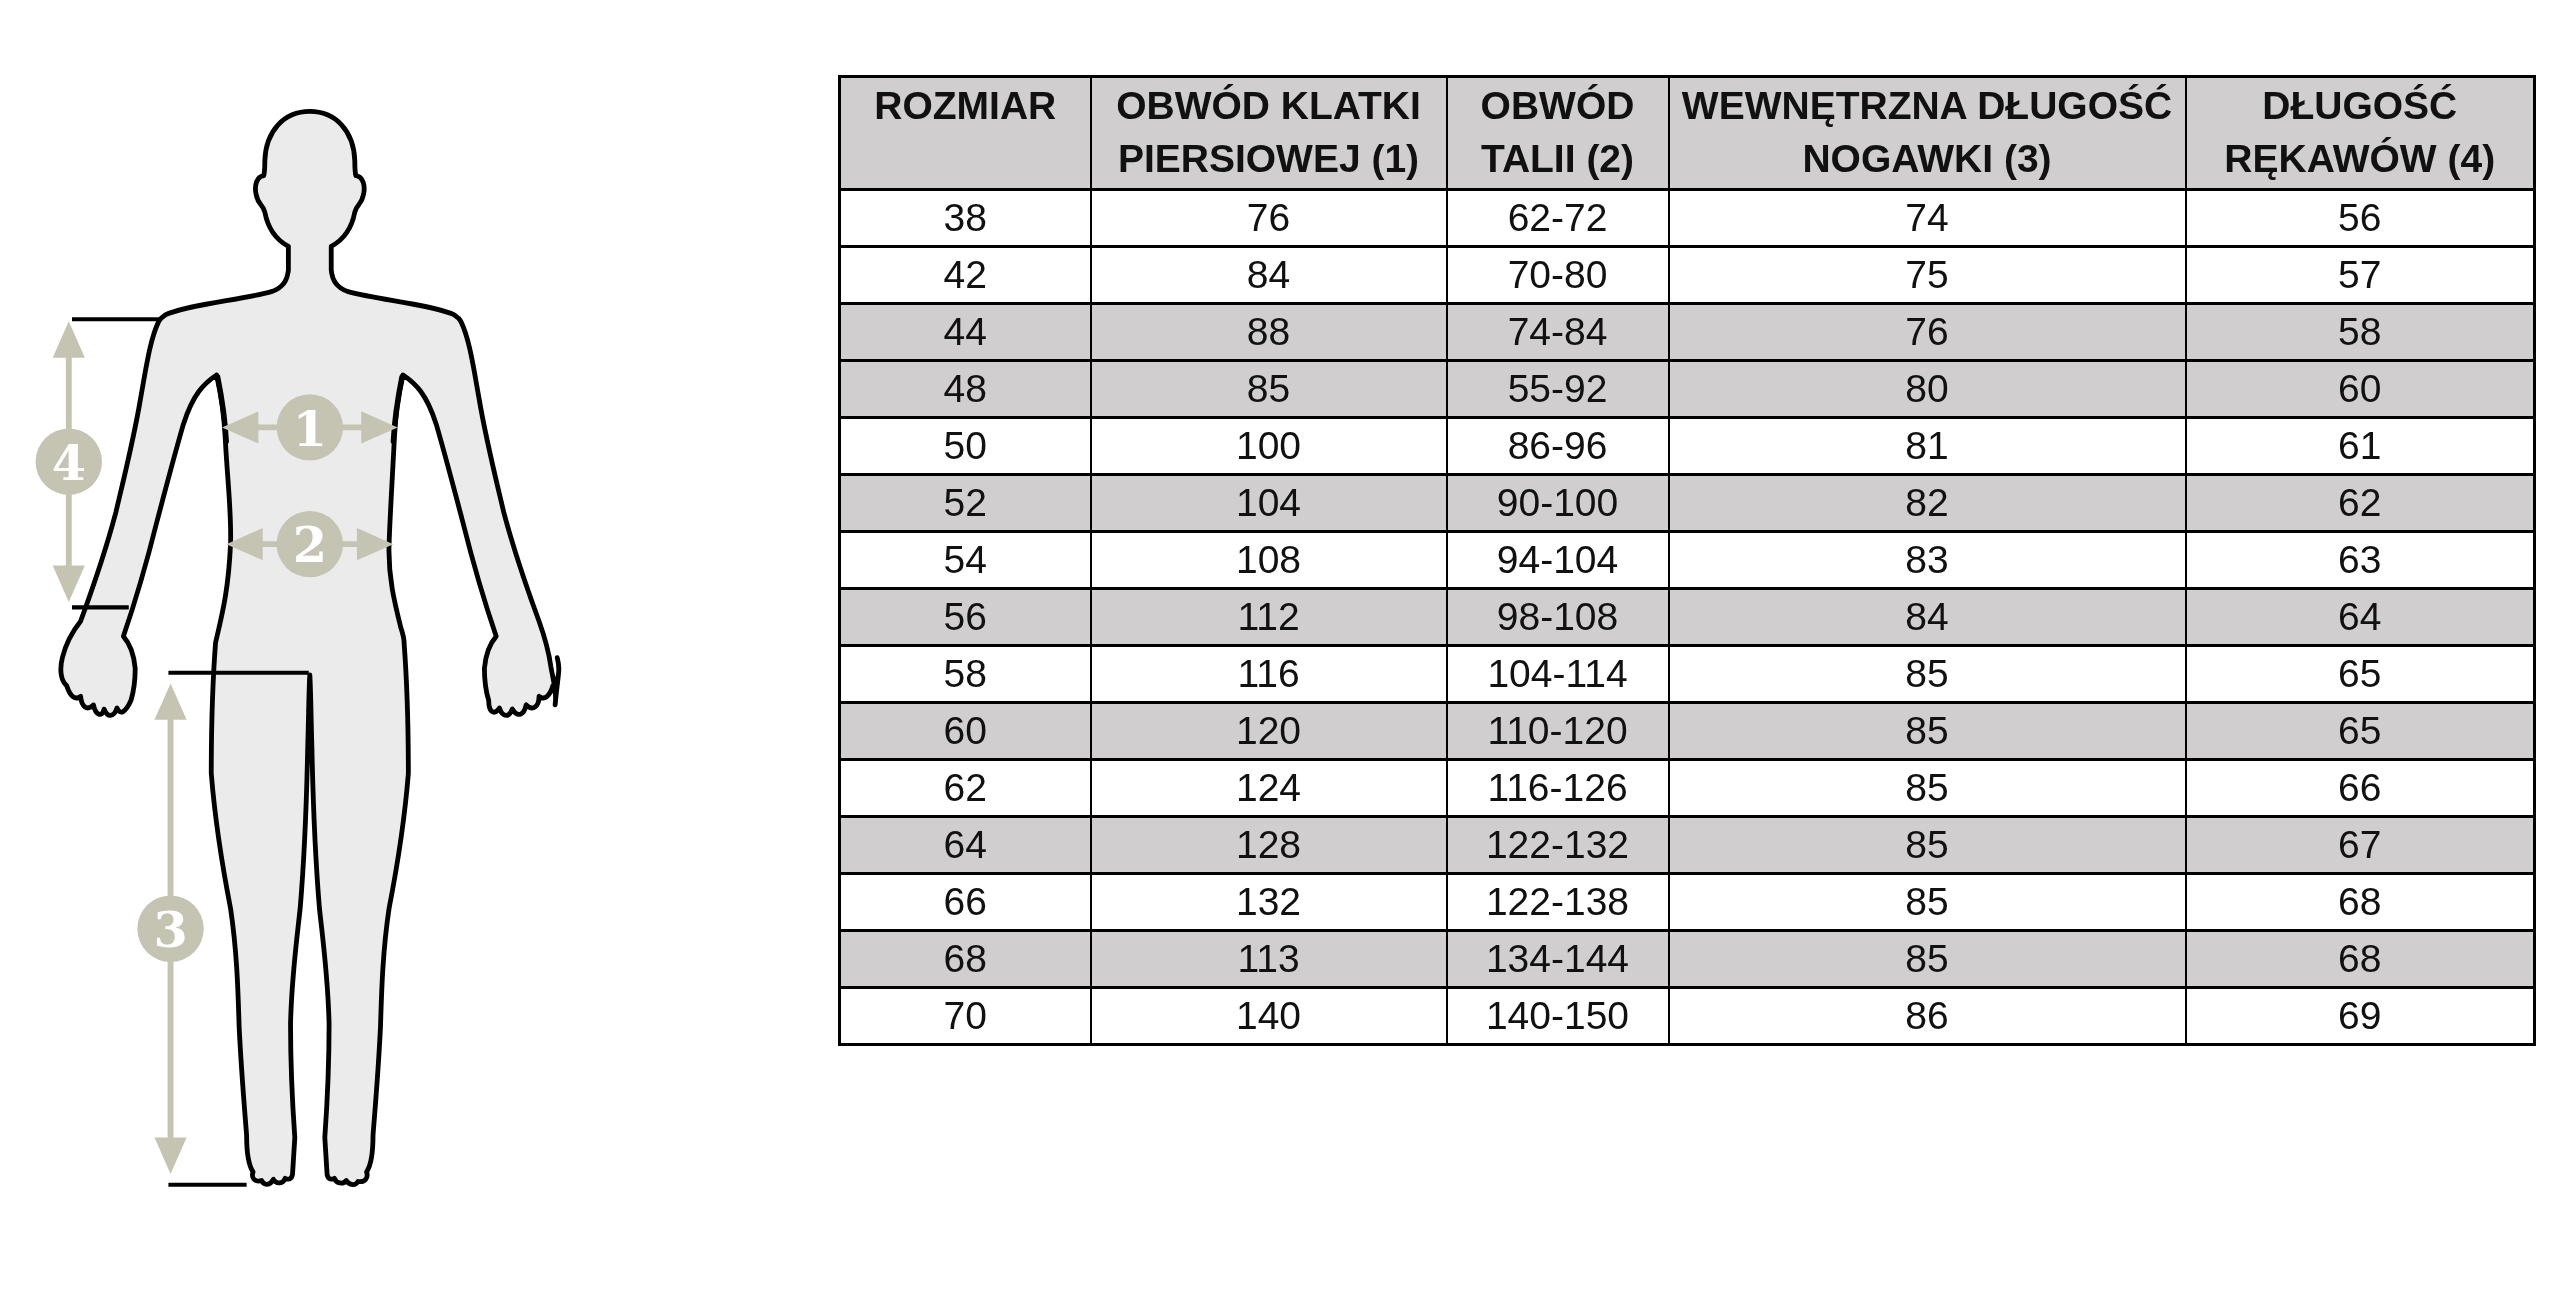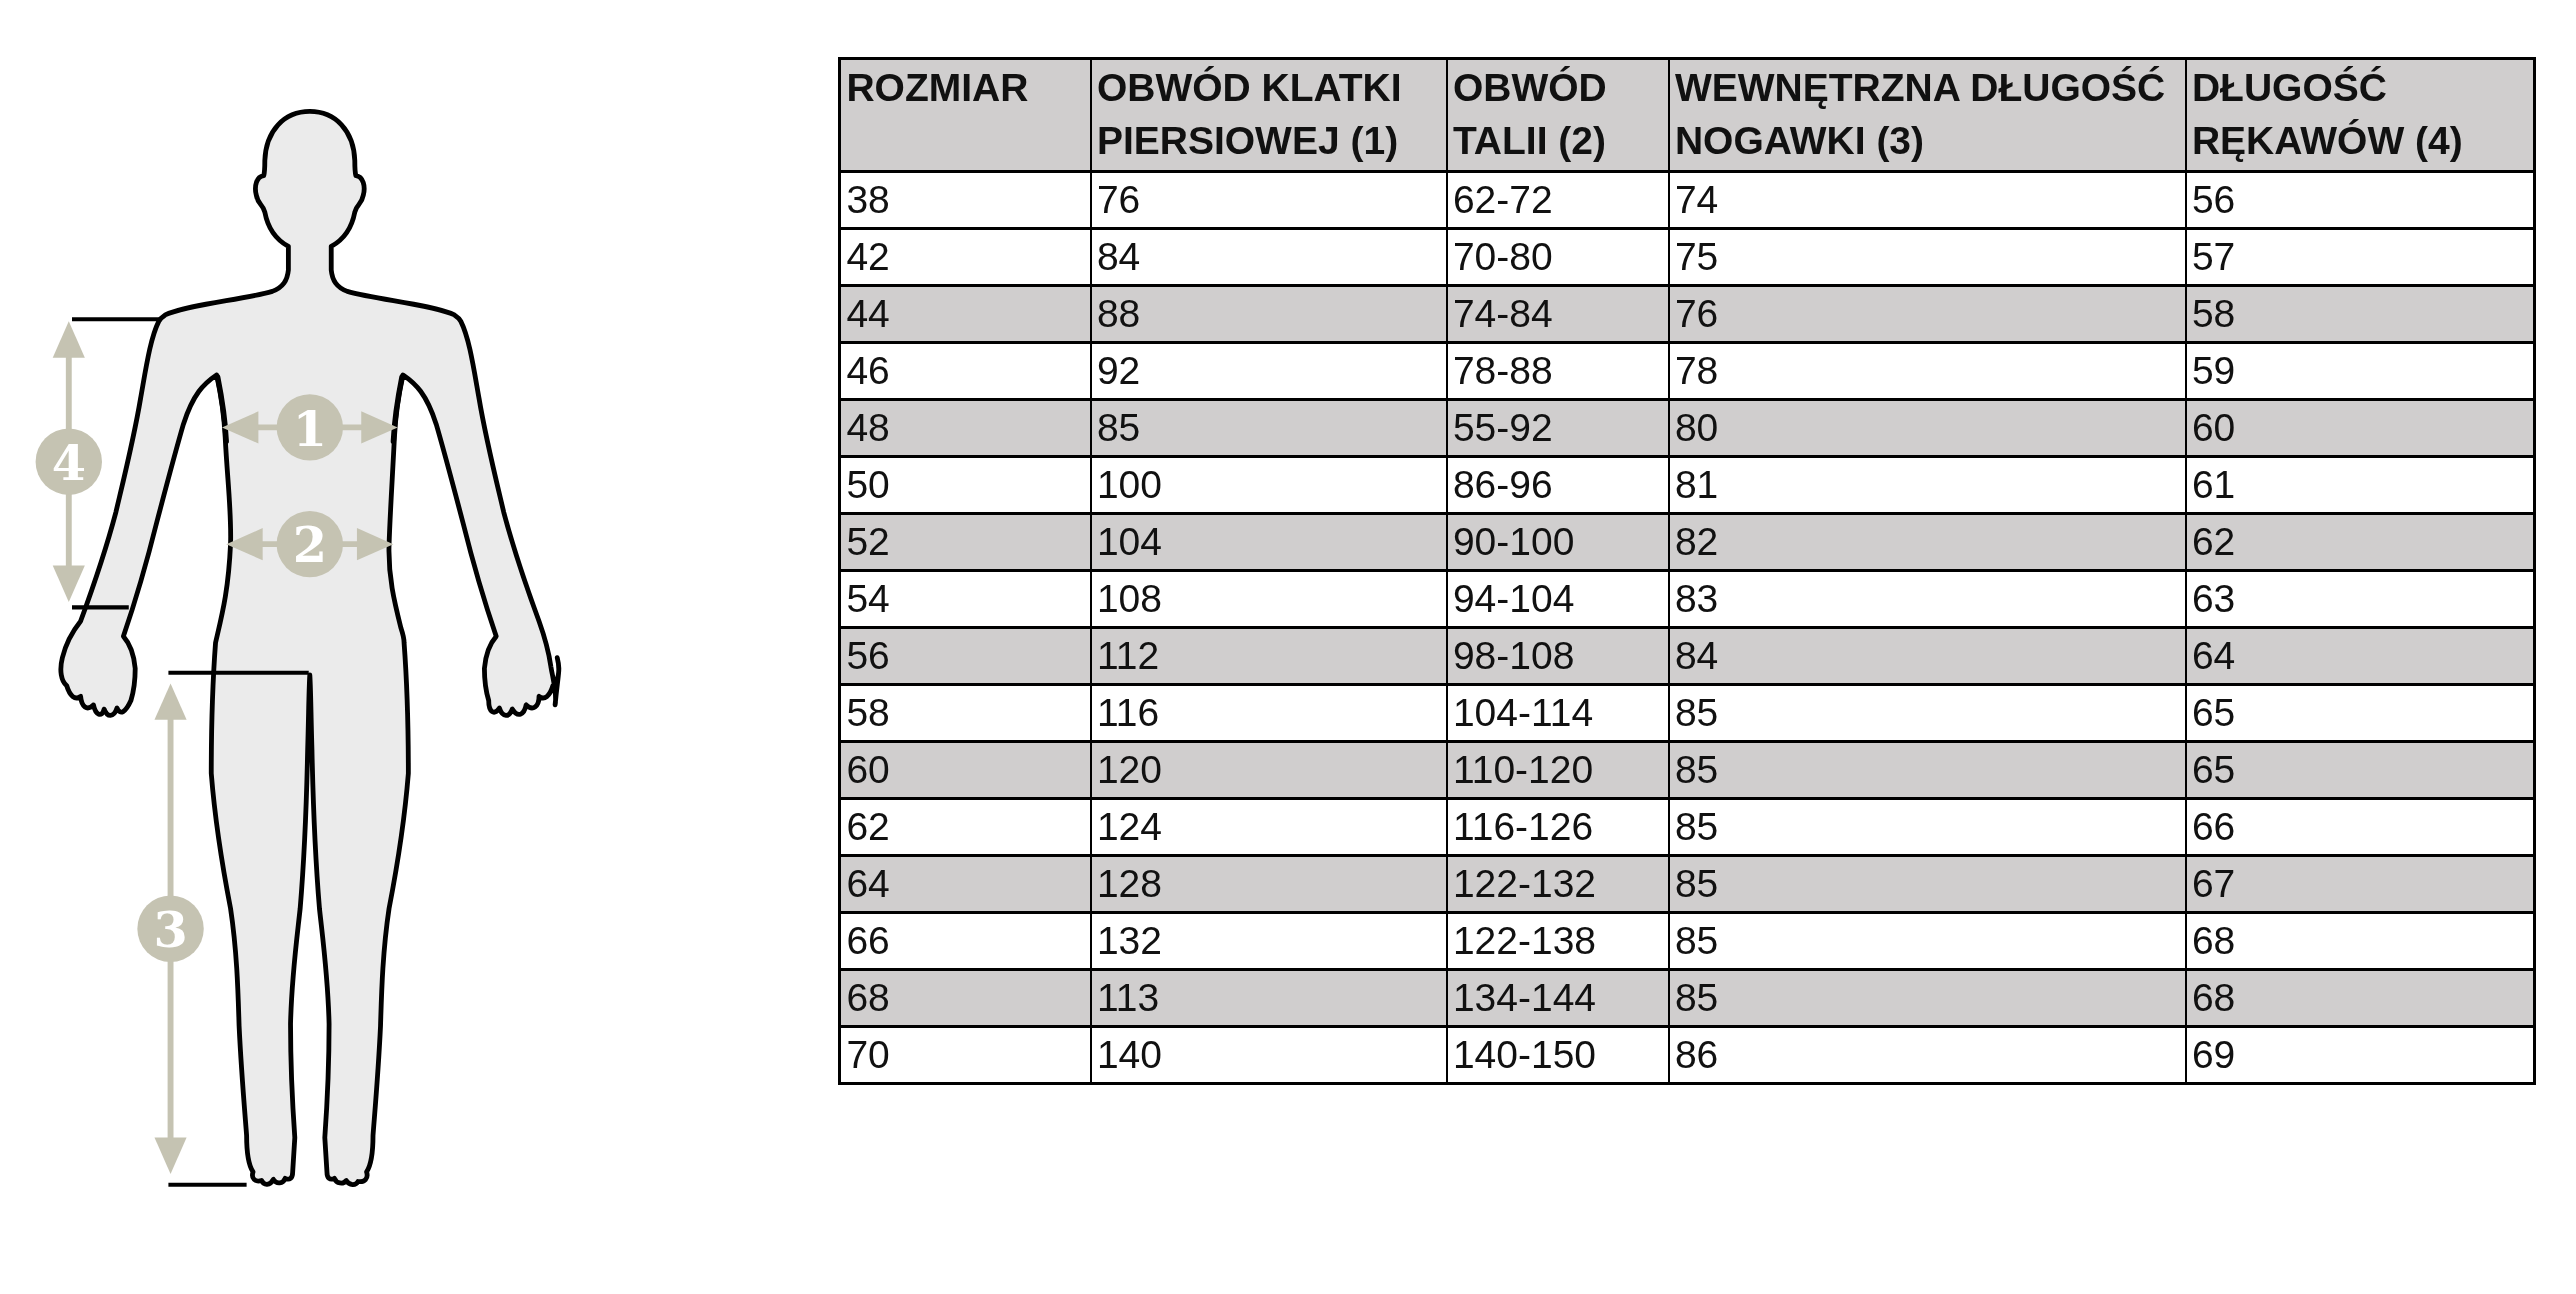--- a/index.html
+++ b/index.html
@@ -20,25 +20,25 @@
   .meas-head{fill:var(--annotation,#c5c3b2);stroke:none;}
   .meas-circle{fill:var(--annotation,#c5c3b2);stroke:none;}
   .meas-num{
     font-family:"DejaVu Serif","Liberation Serif",serif;
     font-weight:bold;font-size:46px;fill:#fff;
     text-anchor:middle;
   }
 
   
   .size-table{
-    position:absolute;left:838px;top:57px;
+    position:absolute;left:838px;top:75px;
     width:1696px;
     border-collapse:collapse;table-layout:fixed;
     background:var(--table_row_bg,#fff);
-    text-align:left;
+    text-align:center;
   }
   .size-table th,.size-table td{
     border-left:2.1px solid var(--table_border,#000);
     border-right:2.1px solid var(--table_border,#000);
     border-top:3.2px solid var(--table_border,#000);
     border-bottom:3.2px solid var(--table_border,#000);
     overflow:hidden;
   }
   .size-table{border:3.8px solid var(--table_border,#000);}
   .size-table th{
@@ -233,27 +233,20 @@
           <td>75</td>
           <td>57</td>
         </tr>
         <tr class="alt">
           <td>44</td>
           <td>88</td>
           <td>74-84</td>
           <td>76</td>
           <td>58</td>
         </tr>
-        <tr>
-          <td>46</td>
-          <td>92</td>
-          <td>78-88</td>
-          <td>78</td>
-          <td>59</td>
-        </tr>
         <tr class="alt">
           <td>48</td>
           <td>85</td>
           <td>55-92</td>
           <td>80</td>
           <td>60</td>
         </tr>
         <tr>
           <td>50</td>
           <td>100</td>

